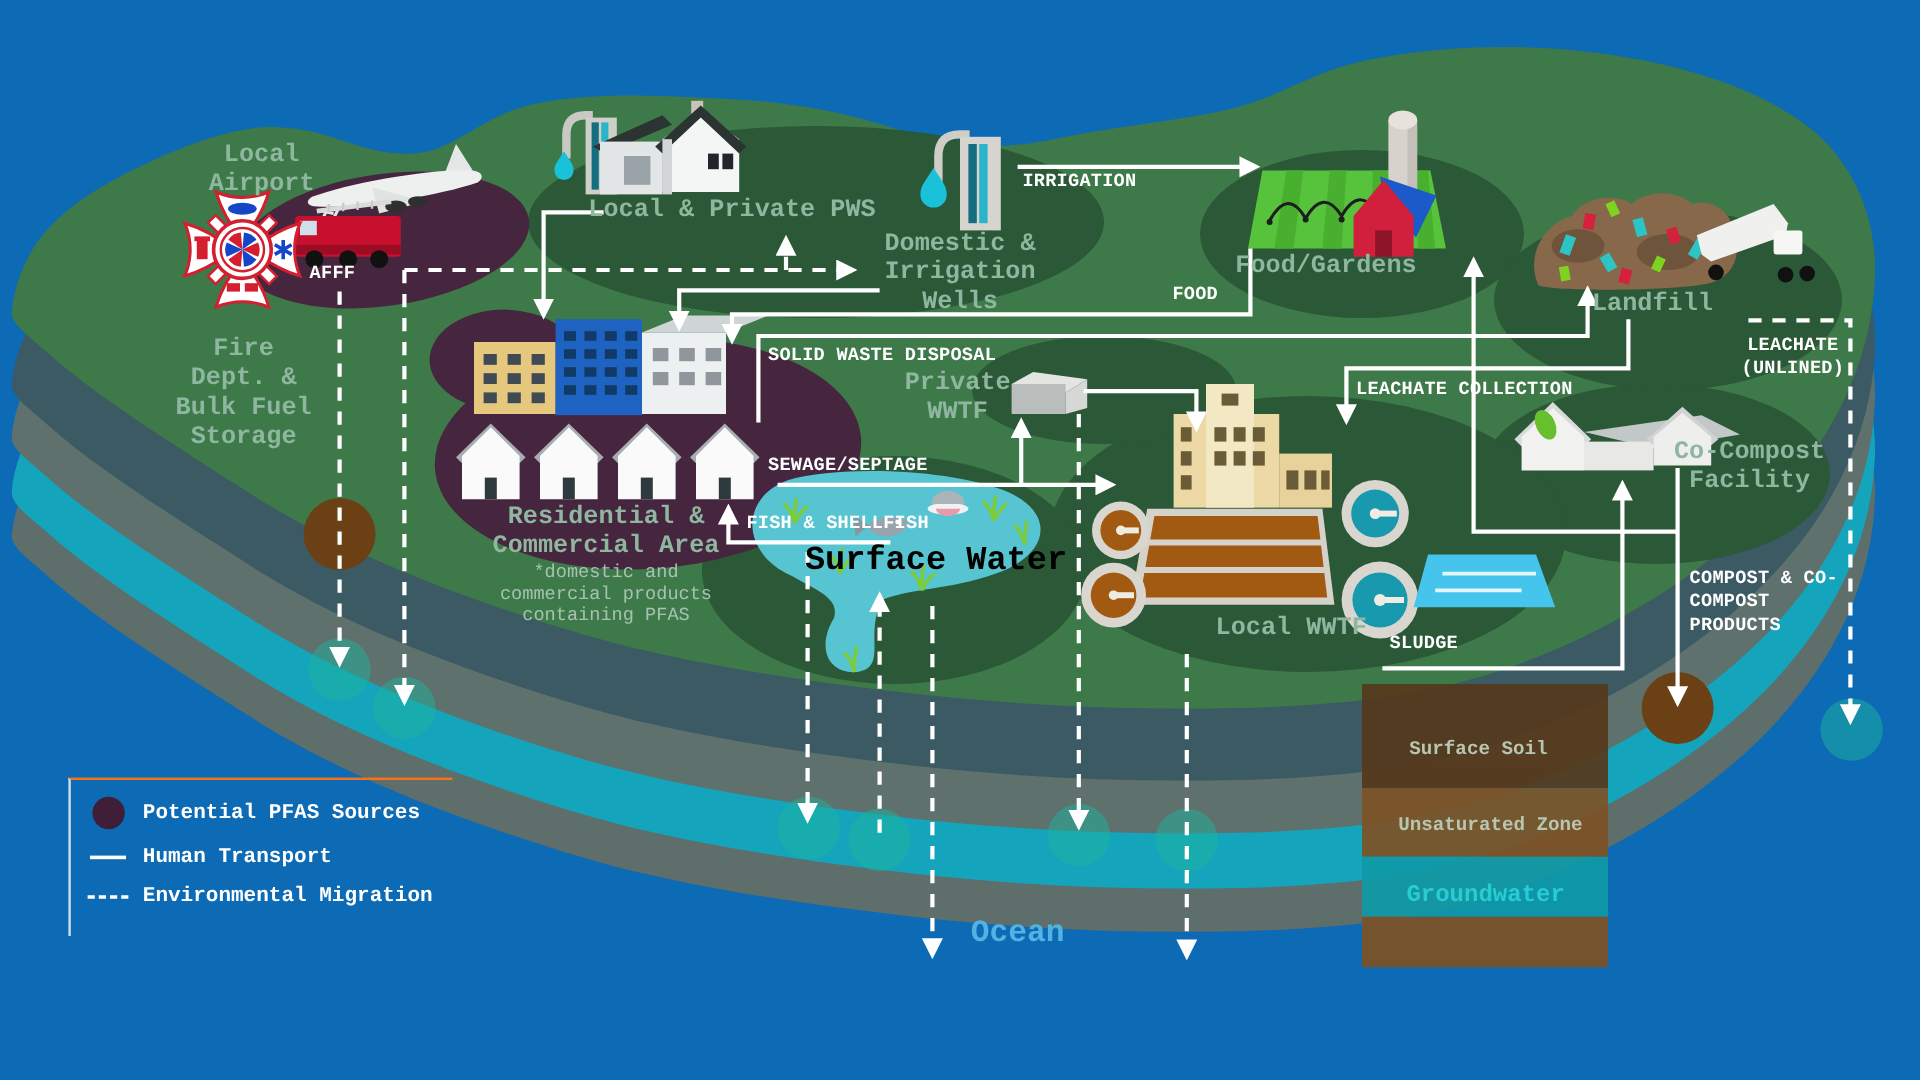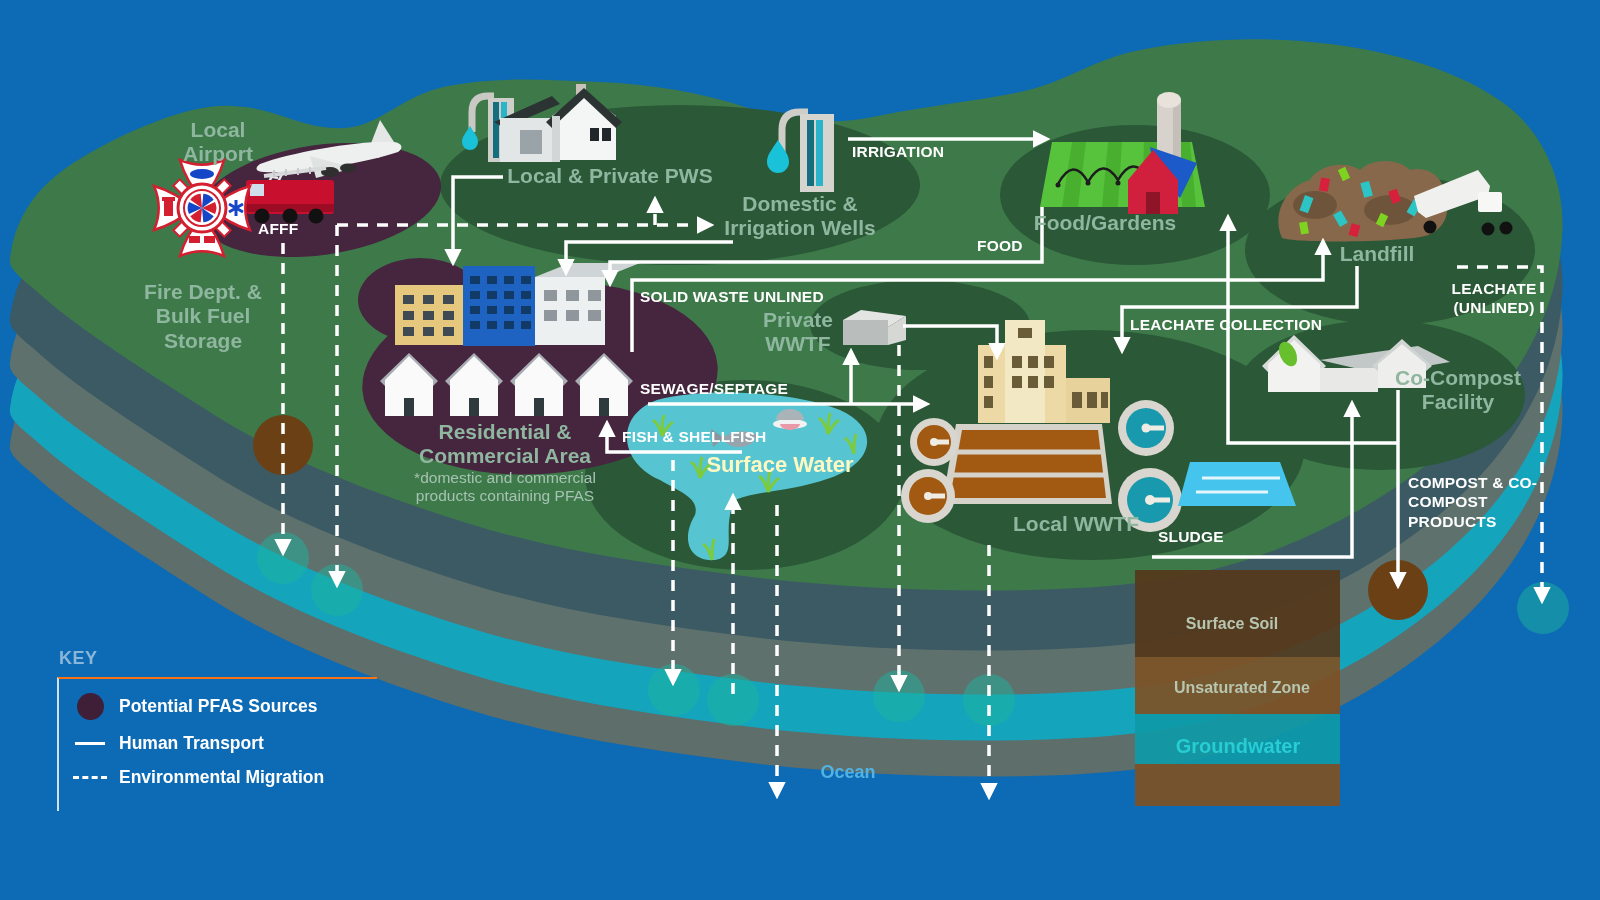--- a/index.html
+++ b/index.html
@@ -1,30 +1,30 @@
 <!DOCTYPE html>
 <html><head>
 <meta charset="utf-8">
 <style>
   html,body{margin:0;padding:0;background:#0d6ab4;}
   #stage{position:relative;width:1600px;height:892px;overflow:hidden;
-         font-family:Liberation Sans, sans-serif;background:#0d6ab4;}
+         font-family:Liberation Mono, monospace;background:#0d6ab4;}
   #art{position:absolute;left:0;top:0;}
   .lbl{position:absolute;font-weight:700;text-align:center;transform:translateX(-50%);
        line-height:1.16;white-space:normal;}
   .site{color:#8fb69f;font-size:21px;}
   .nowrap{white-space:nowrap;}
   .note{color:#a6c2b2;font-weight:500;font-size:15.5px;}
   .flow{position:absolute;color:#ffffff;font-size:15.5px;font-weight:600;
         letter-spacing:.2px;line-height:1.25;text-align:left;}
   .flow.center{text-align:center;transform:translateX(-50%);}
-  .water{color:#fef9c3;font-size:22px;}
+  .water{color:#000000;font-size:28px;}
   .gw{color:#27cdd2;font-size:20px;}
   .soil{color:#b7c6b0;font-size:16px;}
-  .ocean-lbl{color:#52b3e3;font-size:18px;}
+  .ocean-lbl{color:#52b3e3;font-size:26px;}
   
   #key{position:absolute;left:57px;top:648px;width:320px;}
   #key .keytitle{color:#8ab6d9;font-size:18px;font-weight:600;letter-spacing:.5px;margin:0 0 8px 2px;}
   #key .keybox{border-top:2px solid #f97316;border-left:2px solid #cfe2ef;
                padding:14px 0 10px 14px;min-height:100px;}
   .keyrow{display:flex;align-items:center;margin-bottom:13px;}
   .keysym{width:34px;display:flex;justify-content:center;margin-right:12px;flex:0 0 34px;}
   .keydot{width:27px;height:27px;border-radius:50%;background:#3f1f37;}
   .keysolid{width:30px;border-top:3px solid #fff;}
   .keydash{width:34px;border-top:3px dashed #fff;}
@@ -424,34 +424,33 @@
 <div class="lbl site" style="left:505px;top:420px;width:200px">Residential &amp; Commercial Area</div>
 <div class="lbl site" style="left:798px;top:308px;width:110px">Private WWTF</div>
 <div class="lbl site water nowrap" style="left:780px;top:452px">Surface Water</div>
 <div class="lbl site nowrap" style="left:1076px;top:512px">Local WWTF</div>
 <div class="lbl site" style="left:1458px;top:366px;width:150px">Co-Compost Facility</div>
 <div class="lbl ocean-lbl nowrap" style="left:848px;top:762px">Ocean</div>
 
 <div class="flow" style="left:258px;top:219px">AFFF</div>
 <div class="flow" style="left:852px;top:142px">IRRIGATION</div>
 <div class="flow" style="left:977px;top:236px">FOOD</div>
-<div class="flow" style="left:640px;top:287px">SOLID WASTE UNLINED</div>
+<div class="flow" style="left:640px;top:287px">SOLID WASTE DISPOSAL</div>
 <div class="flow" style="left:640px;top:379px">SEWAGE/SEPTAGE</div>
 <div class="flow" style="left:622px;top:427px">FISH &amp; SHELLFISH</div>
 <div class="flow" style="left:1158px;top:527px">SLUDGE</div>
 <div class="flow" style="left:1130px;top:315px">LEACHATE COLLECTION</div>
 <div class="flow center" style="left:1494px;top:279px;width:120px">LEACHATE (UNLINED)</div>
 <div class="flow" style="left:1408px;top:473px;width:130px">COMPOST &amp; CO-COMPOST PRODUCTS</div>
 
 <div class="lbl soil nowrap" style="left:1232px;top:615px">Surface Soil</div>
 <div class="lbl soil nowrap" style="left:1242px;top:679px">Unsaturated Zone</div>
 <div class="lbl gw nowrap" style="left:1238px;top:735px">Groundwater</div>
 
 <div id="key">
-  <div class="keytitle">KEY</div>
   <div class="keybox">
     <div class="keyrow">
       <span class="keysym">
             <span class="keydot"></span>
           </span>
       <span class="keylabel">Potential PFAS Sources</span>
     </div>
     <div class="keyrow">
       <span class="keysym">
             <span class="keysolid"></span>

